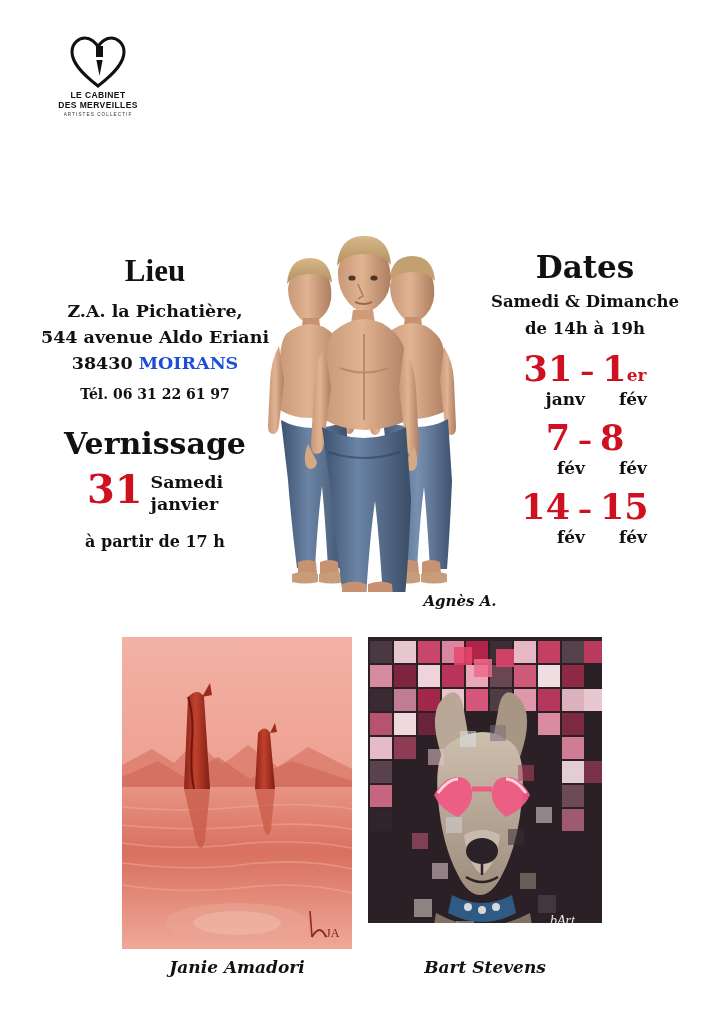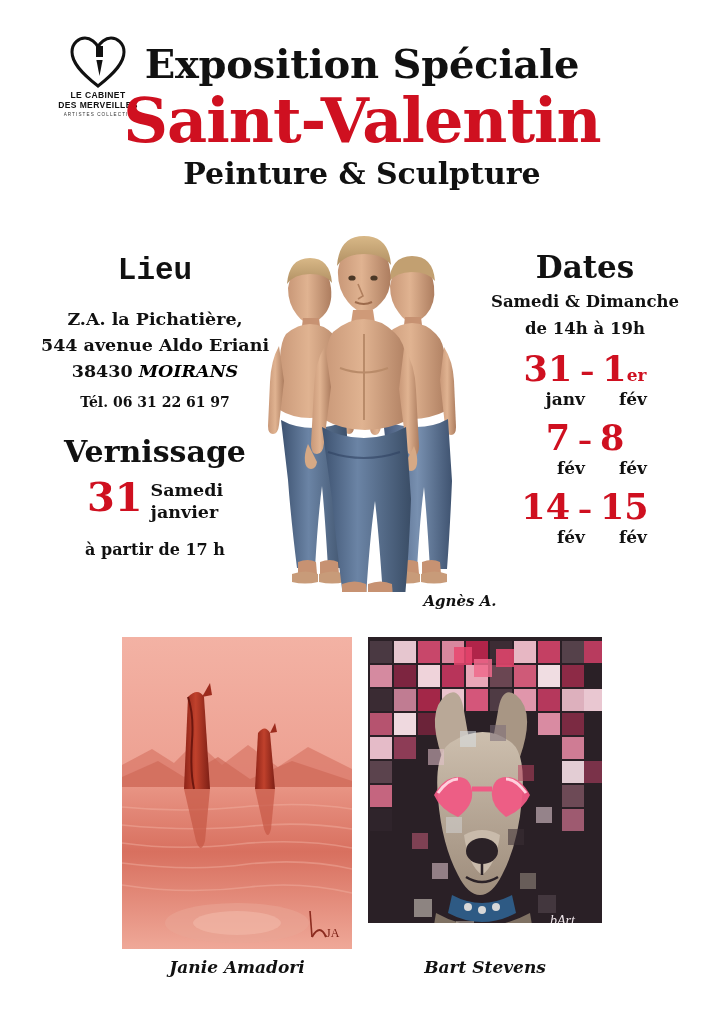--- a/index.html
+++ b/index.html
@@ -97,35 +97,34 @@
 
   
   .col-left {
     position: absolute;
     left: 40px;
     top: 252px;
     width: 230px;
     text-align: center;
   }
   .h-lieu {
-    font-family: Liberation Mono, monospace;
+    font-family: Liberation Serif, serif;
     font-size: 31px;
     font-weight: bold;
     line-height: 38px;
-    margin-bottom: 16px;
+    margin-bottom: 8px;
   }
   .addr {
     font-family: "DejaVu Serif", serif;
     font-size: 17.5px;
     font-weight: bold;
     line-height: 26px;
   }
   .addr .city {
-    color: #000000;
-    font-style: italic;
+    color: #1d4ed8;
   }
   .tel {
     font-family: "DejaVu Serif", serif;
     font-size: 14px;
     font-weight: bold;
     line-height: 20px;
     margin-top: 8px;
   }
   .h-vern {
     font-family: "DejaVu Serif", serif;
@@ -296,25 +295,20 @@
         <path d="M28 50 C10 36, 2 26, 2 16 C2 7, 9 2, 15 2 C21 2, 26 7, 28 11 C30 7, 35 2, 41 2 C47 2, 54 7, 54 16 C54 26, 46 36, 28 50 Z" fill="none" stroke="#111" stroke-width="3"></path>
         <path d="M26 10 L33 10 L33 22 L29.5 40 L26 22 Z" fill="#111"></path>
         <rect x="25" y="21" width="9" height="3" fill="#fff"></rect>
       </svg>
     </div>
     <div class="logo-line1">LE CABINET</div>
     <div class="logo-line2">DES MERVEILLES</div>
     <div class="logo-line3">ARTISTES COLLECTIF</div>
   </div>
 
-  <div class="header">
-    <div class="title-main">Exposition Spéciale</div>
-    <div class="title-red">Saint-Valentin</div>
-    <div class="title-sub">Peinture &amp; Sculpture</div>
-  </div>
 
   <div class="col-left">
     <div class="h-lieu">Lieu</div>
     <div class="addr">Z.A. la Pichatière,</div>
     <div class="addr">544 avenue Aldo Eriani</div>
     <div class="addr">
       <span>38430</span>
       <span class="city">MOIRANS</span>
     </div>
     <div class="tel">Tél. 06 31 22 61 97</div>

